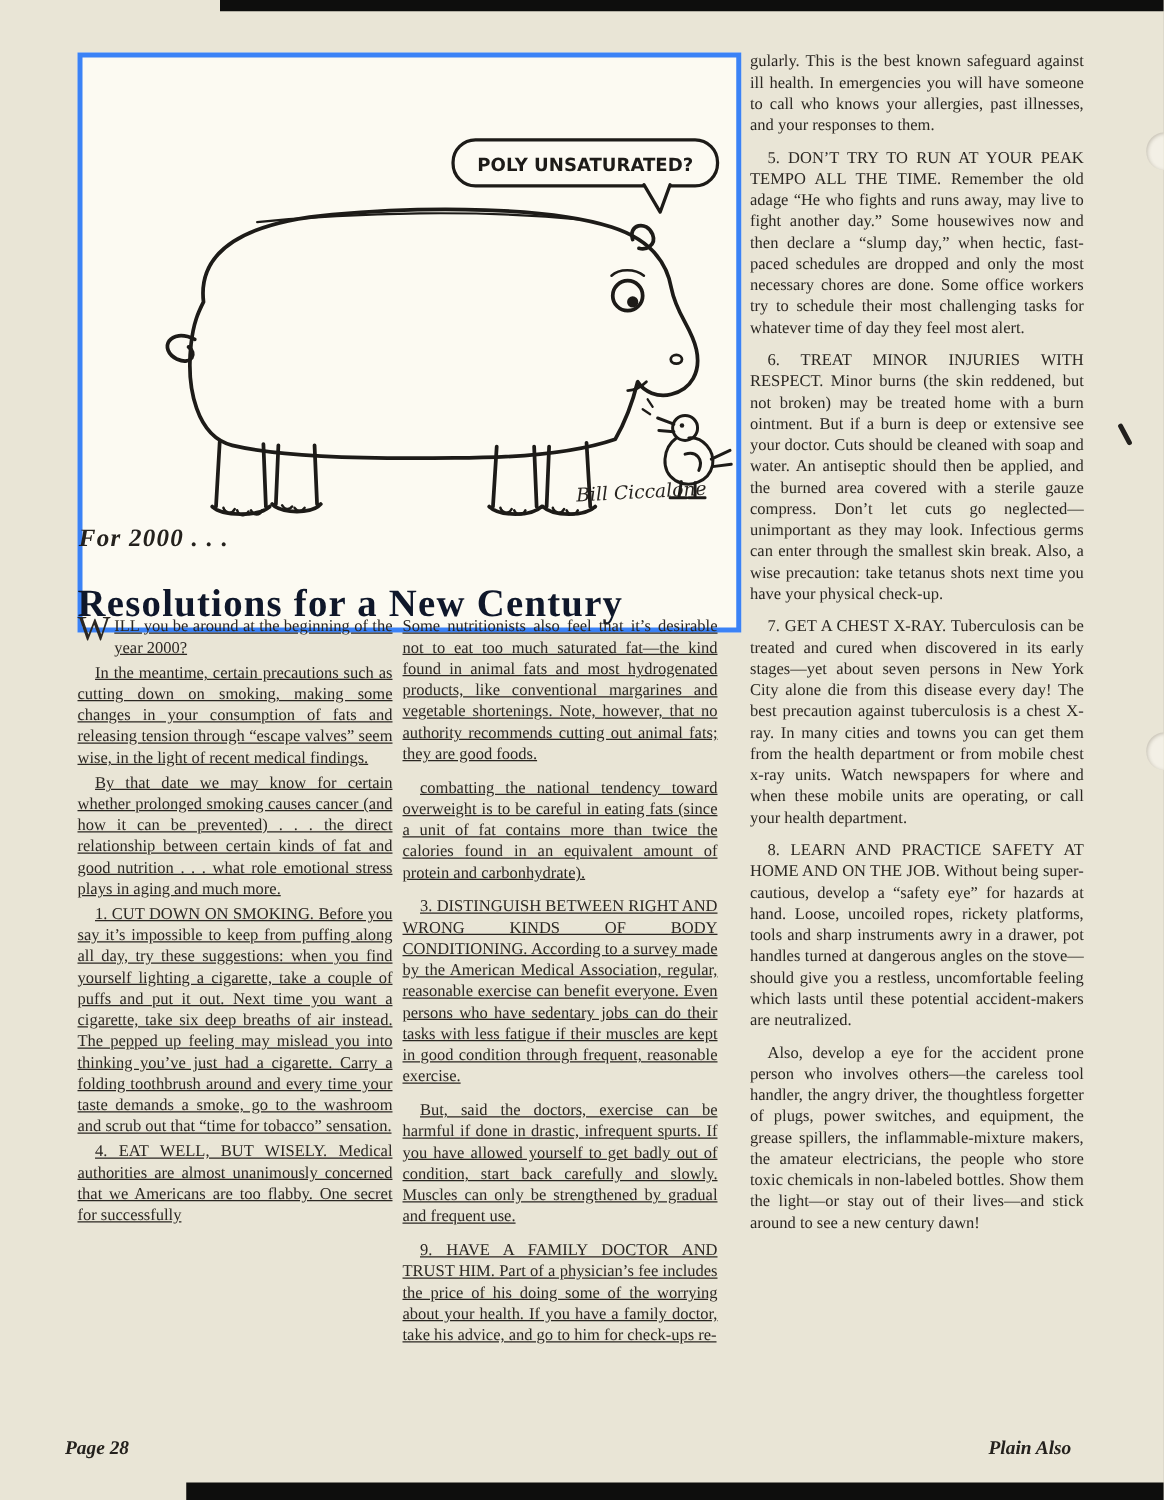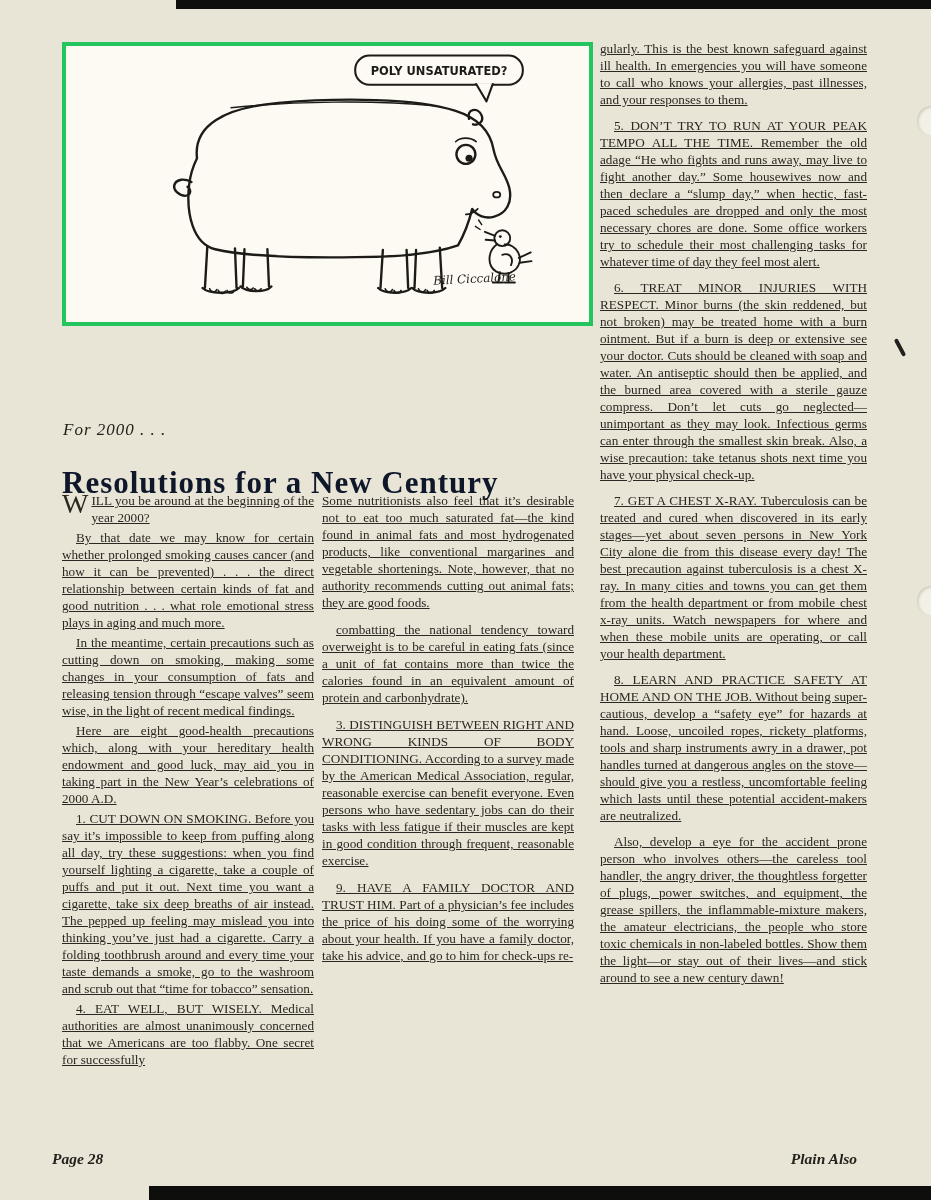--- a/index.html
+++ b/index.html
@@ -11,40 +11,40 @@
 
   .bar-top    { position:absolute; top:0; left:176px; right:0; height:9px; background:#0e0e0d; }
   .bar-bottom { position:absolute; top:1186px; left:149px; right:0; height:14px; background:#0e0e0d; }
 
   .punch { position:absolute; right:-14px; width:28px; height:30px; border-radius:50%;
            background:#f3f0e6; box-shadow:inset 1px 1px 3px rgba(70,60,40,.25); }
   .punch-1 { top:106px; } .punch-2 { top:586px; }
   .pen-mark { position:absolute; left:898px; top:338px; width:4px; height:19px;
               background:#22201d; transform:rotate(-28deg); border-radius:2px; }
 
-  .cartoon-box { position:absolute; left:62px; top:42px; width:531px; height:284px;
-                 background:#fcfaf2; border:4px solid #22c55e; }
+  .cartoon-box { position:absolute; left:62px; top:42px; width:531px; height:464px;
+                 background:#fcfaf2; border:4px solid #3b82f6; }
   .cartoon-box svg { width:100%; height:100%; display:block; }
 
-  .kicker { position:absolute; left:63px; top:420px; font-size:17px; font-weight:normal;
+  .kicker { position:absolute; left:63px; top:420px; font-size:20px; font-weight:bold;
             font-style:italic; letter-spacing:1px; color:#24211d;text-align:right; }
   .title  { position:absolute; left:62px; top:465px; width:530px; font-size:31px;
             font-weight:bold; letter-spacing:1px; color:#0f172a; }
 
   .body-cols { position:absolute; left:62px; top:492px; width:522px; display:flex; gap:8px;text-decoration:underline; }
   .text-col  { font-size:13.2px; line-height:17px; text-align:justify; }
   .col-a, .col-b { width:252px; }
   .col-c { position:absolute; left:600px; top:40px; width:267px;
            font-size:13.2px; line-height:17px; text-align:justify; }
 
   .text-col p, .col-c p { text-indent:14px; }
   .text-col p:first-child, .col-c p:first-child { text-indent:0; }
   .col-a p { margin-bottom:3px; }
   .col-b p { margin-bottom:10px; }
-  .col-c p { margin-bottom:9px;text-decoration:underline; }
+  .col-c p { margin-bottom:9px; }
   .col-a p:first-child::first-letter { font-size:28px; float:left; line-height:24px;
                                        padding-right:3px; }
 
   .footer { position:absolute; left:52px; top:1150px; width:805px; display:flex;
             justify-content:space-between; font-size:15.5px; font-weight:bold;
             font-style:italic; color:#24211d; }
 </style>
 </head>
 <body>
 
@@ -104,30 +104,30 @@
       <text x="396" y="302" font-size="15" font-style="italic" font-family="&quot;DejaVu Serif&quot;, serif" fill="#26231f" transform="rotate(-3 396 302)">Bill Ciccalone</text>
     </svg>
   </div>
 
   <div class="kicker">For 2000 . . .</div>
   <h1 class="title">Resolutions for a New Century</h1>
 
   <div class="body-cols">
     <div class="text-col col-a">
         <p>WILL you be around at the beginning of the year 2000?</p>
+        <p>In the meantime, certain precautions such as cutting down on smoking, making some changes in your consumption of fats and releasing tension through “escape valves” seem wise, in the light of recent medical findings.</p>
         <p>By that date we may know for certain whether prolonged smoking causes cancer (and how it can be prevented) . . . the direct relationship between certain kinds of fat and good nutrition . . . what role emotional stress plays in aging and much more.</p>
-        <p>In the meantime, certain precautions such as cutting down on smoking, making some changes in your consumption of fats and releasing tension through “escape valves” seem wise, in the light of recent medical findings.</p>
-        <p>Here are eight good-health precautions which, along with your hereditary health endowment and good luck, may aid you in taking part in the New Year’s celebrations of 2000 A.D.</p>
         <p>1. CUT DOWN ON SMOKING. Before you say it’s impossible to keep from puffing along all day, try these suggestions: when you find yourself lighting a cigarette, take a couple of puffs and put it out. Next time you want a cigarette, take six deep breaths of air instead. The pepped up feeling may mislead you into thinking you’ve just had a cigarette. Carry a folding toothbrush around and every time your taste demands a smoke, go to the washroom and scrub out that “time for tobacco” sensation.</p>
         <p>4. EAT WELL, BUT WISELY. Medical authorities are almost unanimously concerned that we Americans are too flabby. One secret for successfully</p>
       </div>
     <div class="text-col col-b">
         <p>Some nutritionists also feel that it’s desirable not to eat too much saturated fat—the kind found in animal fats and most hydrogenated products, like conventional margarines and vegetable shortenings. Note, however, that no authority recommends cutting out animal fats; they are good foods.</p>
         <p>combatting the national tendency toward overweight is to be careful in eating fats (since a unit of fat contains more than twice the calories found in an equivalent amount of protein and carbonhydrate).</p>
         <p>3. DISTINGUISH BETWEEN RIGHT AND WRONG KINDS OF BODY CONDITIONING. According to a survey made by the American Medical Association, regular, reasonable exercise can benefit everyone. Even persons who have sedentary jobs can do their tasks with less fatigue if their muscles are kept in good condition through frequent, reasonable exercise.</p>
+        <p>But, said the doctors, exercise can be harmful if done in drastic, infrequent spurts. If you have allowed yourself to get badly out of condition, start back carefully and slowly. Muscles can only be strengthened by gradual and frequent use.</p>
         <p>9. HAVE A FAMILY DOCTOR AND TRUST HIM. Part of a physician’s fee includes the price of his doing some of the worrying about your health. If you have a family doctor, take his advice, and go to him for check-ups re-</p>
       </div>
   </div>
   <div class="col-c">
       <p>gularly. This is the best known safeguard against ill health. In emergencies you will have someone to call who knows your allergies, past illnesses, and your responses to them.</p>
       <p>5. DON’T TRY TO RUN AT YOUR PEAK TEMPO ALL THE TIME. Remember the old adage “He who fights and runs away, may live to fight another day.” Some housewives now and then declare a “slump day,” when hectic, fast-paced schedules are dropped and only the most necessary chores are done. Some office workers try to schedule their most challenging tasks for whatever time of day they feel most alert.</p>
       <p>6. TREAT MINOR INJURIES WITH RESPECT. Minor burns (the skin reddened, but not broken) may be treated home with a burn ointment. But if a burn is deep or extensive see your doctor. Cuts should be cleaned with soap and water. An antiseptic should then be applied, and the burned area covered with a sterile gauze compress. Don’t let cuts go neglected—unimportant as they may look. Infectious germs can enter through the smallest skin break. Also, a wise precaution: take tetanus shots next time you have your physical check-up.</p>
       <p>7. GET A CHEST X-RAY. Tuberculosis can be treated and cured when discovered in its early stages—yet about seven persons in New York City alone die from this disease every day! The best precaution against tuberculosis is a chest X-ray. In many cities and towns you can get them from the health department or from mobile chest x-ray units. Watch newspapers for where and when these mobile units are operating, or call your health department.</p>
       <p>8. LEARN AND PRACTICE SAFETY AT HOME AND ON THE JOB. Without being super-cautious, develop a “safety eye” for hazards at hand. Loose, uncoiled ropes, rickety platforms, tools and sharp instruments awry in a drawer, pot handles turned at dangerous angles on the stove—should give you a restless, uncomfortable feeling which lasts until these potential accident-makers are neutralized.</p>
       <p>Also, develop a eye for the accident prone person who involves others—the careless tool handler, the angry driver, the thoughtless forgetter of plugs, power switches, and equipment, the grease spillers, the inflammable-mixture makers, the amateur electricians, the people who store toxic chemicals in non-labeled bottles. Show them the light—or stay out of their lives—and stick around to see a new century dawn!</p>

